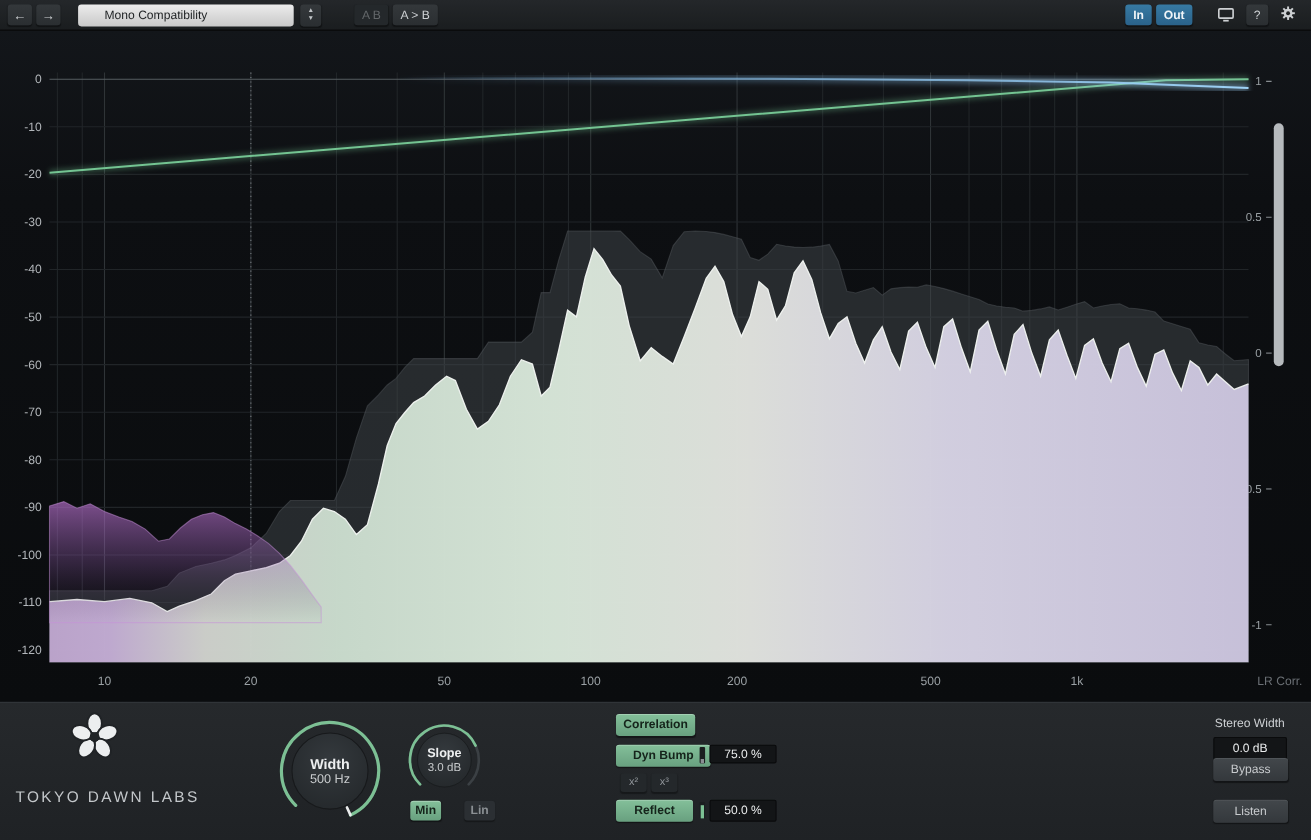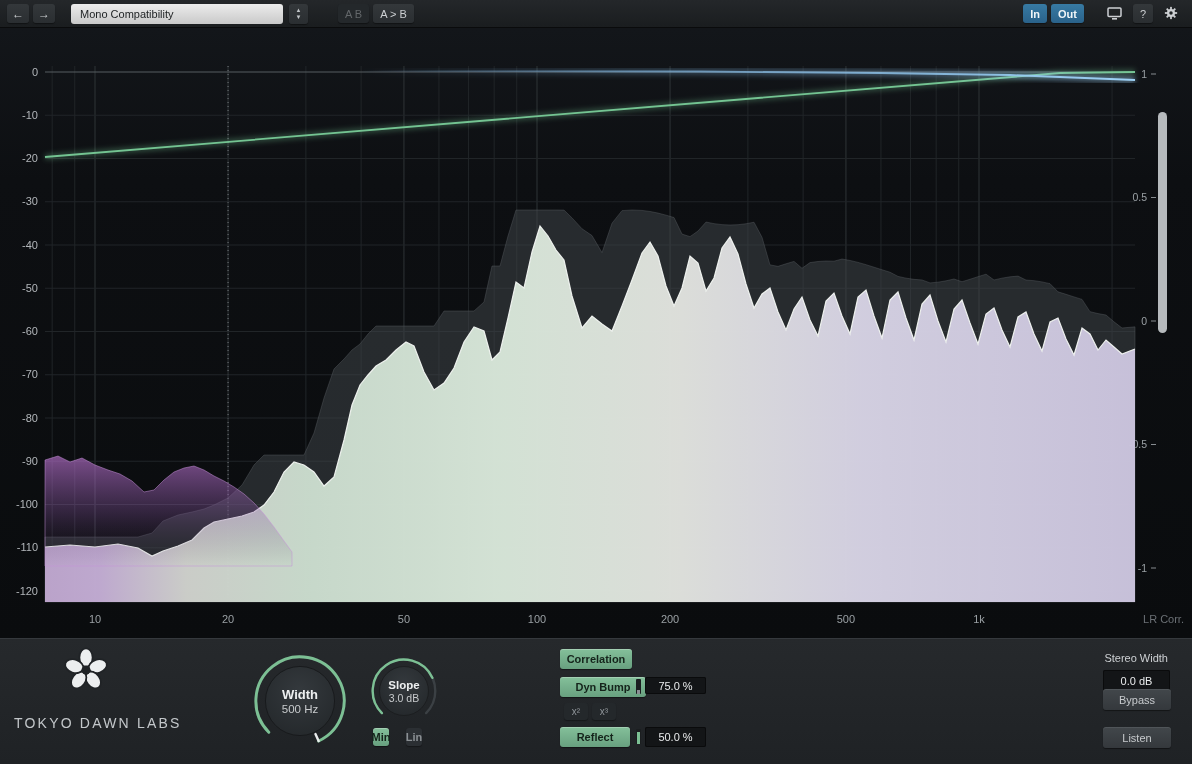--- a/index.html
+++ b/index.html
@@ -6,22 +6,22 @@
   body{width:1192px;height:764px;position:relative;overflow:hidden;background:#0b0d0f;
        font-family:"Liberation Sans",sans-serif;-webkit-font-smoothing:antialiased;}
   
   .toolbar{position:absolute;top:0;left:0;width:1192px;height:28px;box-sizing:border-box;
            background:linear-gradient(#24272a,#1a1d1f);border-bottom:1px solid #0a0b0c;
            display:flex;align-items:center;gap:4px;padding:0 7px;}
   .tb-btn{height:19px;min-width:19px;background:linear-gradient(#34383b,#2a2e31);border:none;border-radius:3px;
           color:#cdd0d3;font-size:11px;font-family:inherit;display:flex;align-items:center;justify-content:center;
           padding:0 7px;box-shadow:0 1px 1px rgba(0,0,0,.4);}
   .arrow-btn{padding:0 5px;font-size:12px;font-weight:bold;}
-  .preset-select{width:212px;height:20px;background:linear-gradient(#ececec,#c9c9c9);border-radius:3px;
-          color:#1d2022;font-size:11px;display:flex;align-items:center;padding:0 9px;box-sizing:border-box;margin-left:12px;}
+  .preset-select{width:196px;height:20px;background:linear-gradient(#ececec,#c9c9c9);border-radius:3px;
+          color:#1d2022;font-size:11px;display:flex;align-items:center;padding:0 24px;box-sizing:border-box;margin-left:12px;}
   .stepper{width:19px;height:20px;background:linear-gradient(#34383b,#2a2e31);border-radius:3px;margin-left:2px;
           display:flex;flex-direction:column;align-items:center;justify-content:center;color:#c2c6c9;
           font-size:6px;line-height:6px;gap:1px;box-shadow:0 1px 1px rgba(0,0,0,.4);}
   .ab-dim{color:#63676a;background:#24282b;margin-left:26px;}
   .blue-btn{background:linear-gradient(#377aa3,#2a628a);color:#f0f5f8;font-weight:bold;}
   .push-right{margin-left:auto;}
   .icon-btn{background:transparent;box-shadow:none;}
   
   .graph{position:absolute;top:28px;left:0;width:1192px;height:610px;}
   #graph-svg text{font-family:"Liberation Sans",sans-serif;}
@@ -47,24 +47,24 @@
           box-shadow:0 1px 1px rgba(0,0,0,.35);}
   .gray-btn{position:absolute;height:21px;border:none;border-radius:3px;font-family:inherit;font-size:11px;
           background:linear-gradient(#42474b,#34383c);color:#c7cacd;display:flex;align-items:center;justify-content:center;
           box-shadow:inset 0 1px 0 rgba(255,255,255,.08),0 1px 1px rgba(0,0,0,.45);}
   .value-box{position:absolute;background:#131517;border-radius:2px;color:#e9ebec;font-size:11px;
           display:flex;align-items:center;justify-content:center;box-shadow:inset 0 0 0 1px #0a0b0c;}
   .mini-meter{position:absolute;width:5px;height:15px;background:#1b1e20;border-radius:1px;
           display:flex;align-items:flex-end;justify-content:center;}
   .mini-meter .fill{width:3px;}
   .label-dim{position:absolute;font-size:11px;color:#cdd0d3;}
-  .min-btn,.lin-btn{position:absolute;width:16px;height:18px;border:none;border-radius:3px;font-family:inherit;
+  .min-btn,.lin-btn{position:absolute;width:28px;height:18px;border:none;border-radius:3px;font-family:inherit;
           font-size:11px;font-weight:bold;display:flex;align-items:center;justify-content:center;}
   .min-btn{background:linear-gradient(#84c09a,#68a07f);color:#15241b;box-shadow:inset 0 1px 0 rgba(255,255,255,.25),0 1px 1px rgba(0,0,0,.45);}
-  .lin-btn{background:#2b2f33;color:#8b9094;box-shadow:0 1px 1px rgba(0,0,0,.35);}
+  .lin-btn{background:#2b2f33;color:#8b9094;box-shadow:0 1px 1px rgba(0,0,0,.35);margin-left:16px;}
   .monitor-icon{display:flex;}
 </style>
 </head>
 <body>
 
 <div class="toolbar">
   <button class="tb-btn arrow-btn">
     <span>←</span>
   </button>
   <button class="tb-btn arrow-btn">

